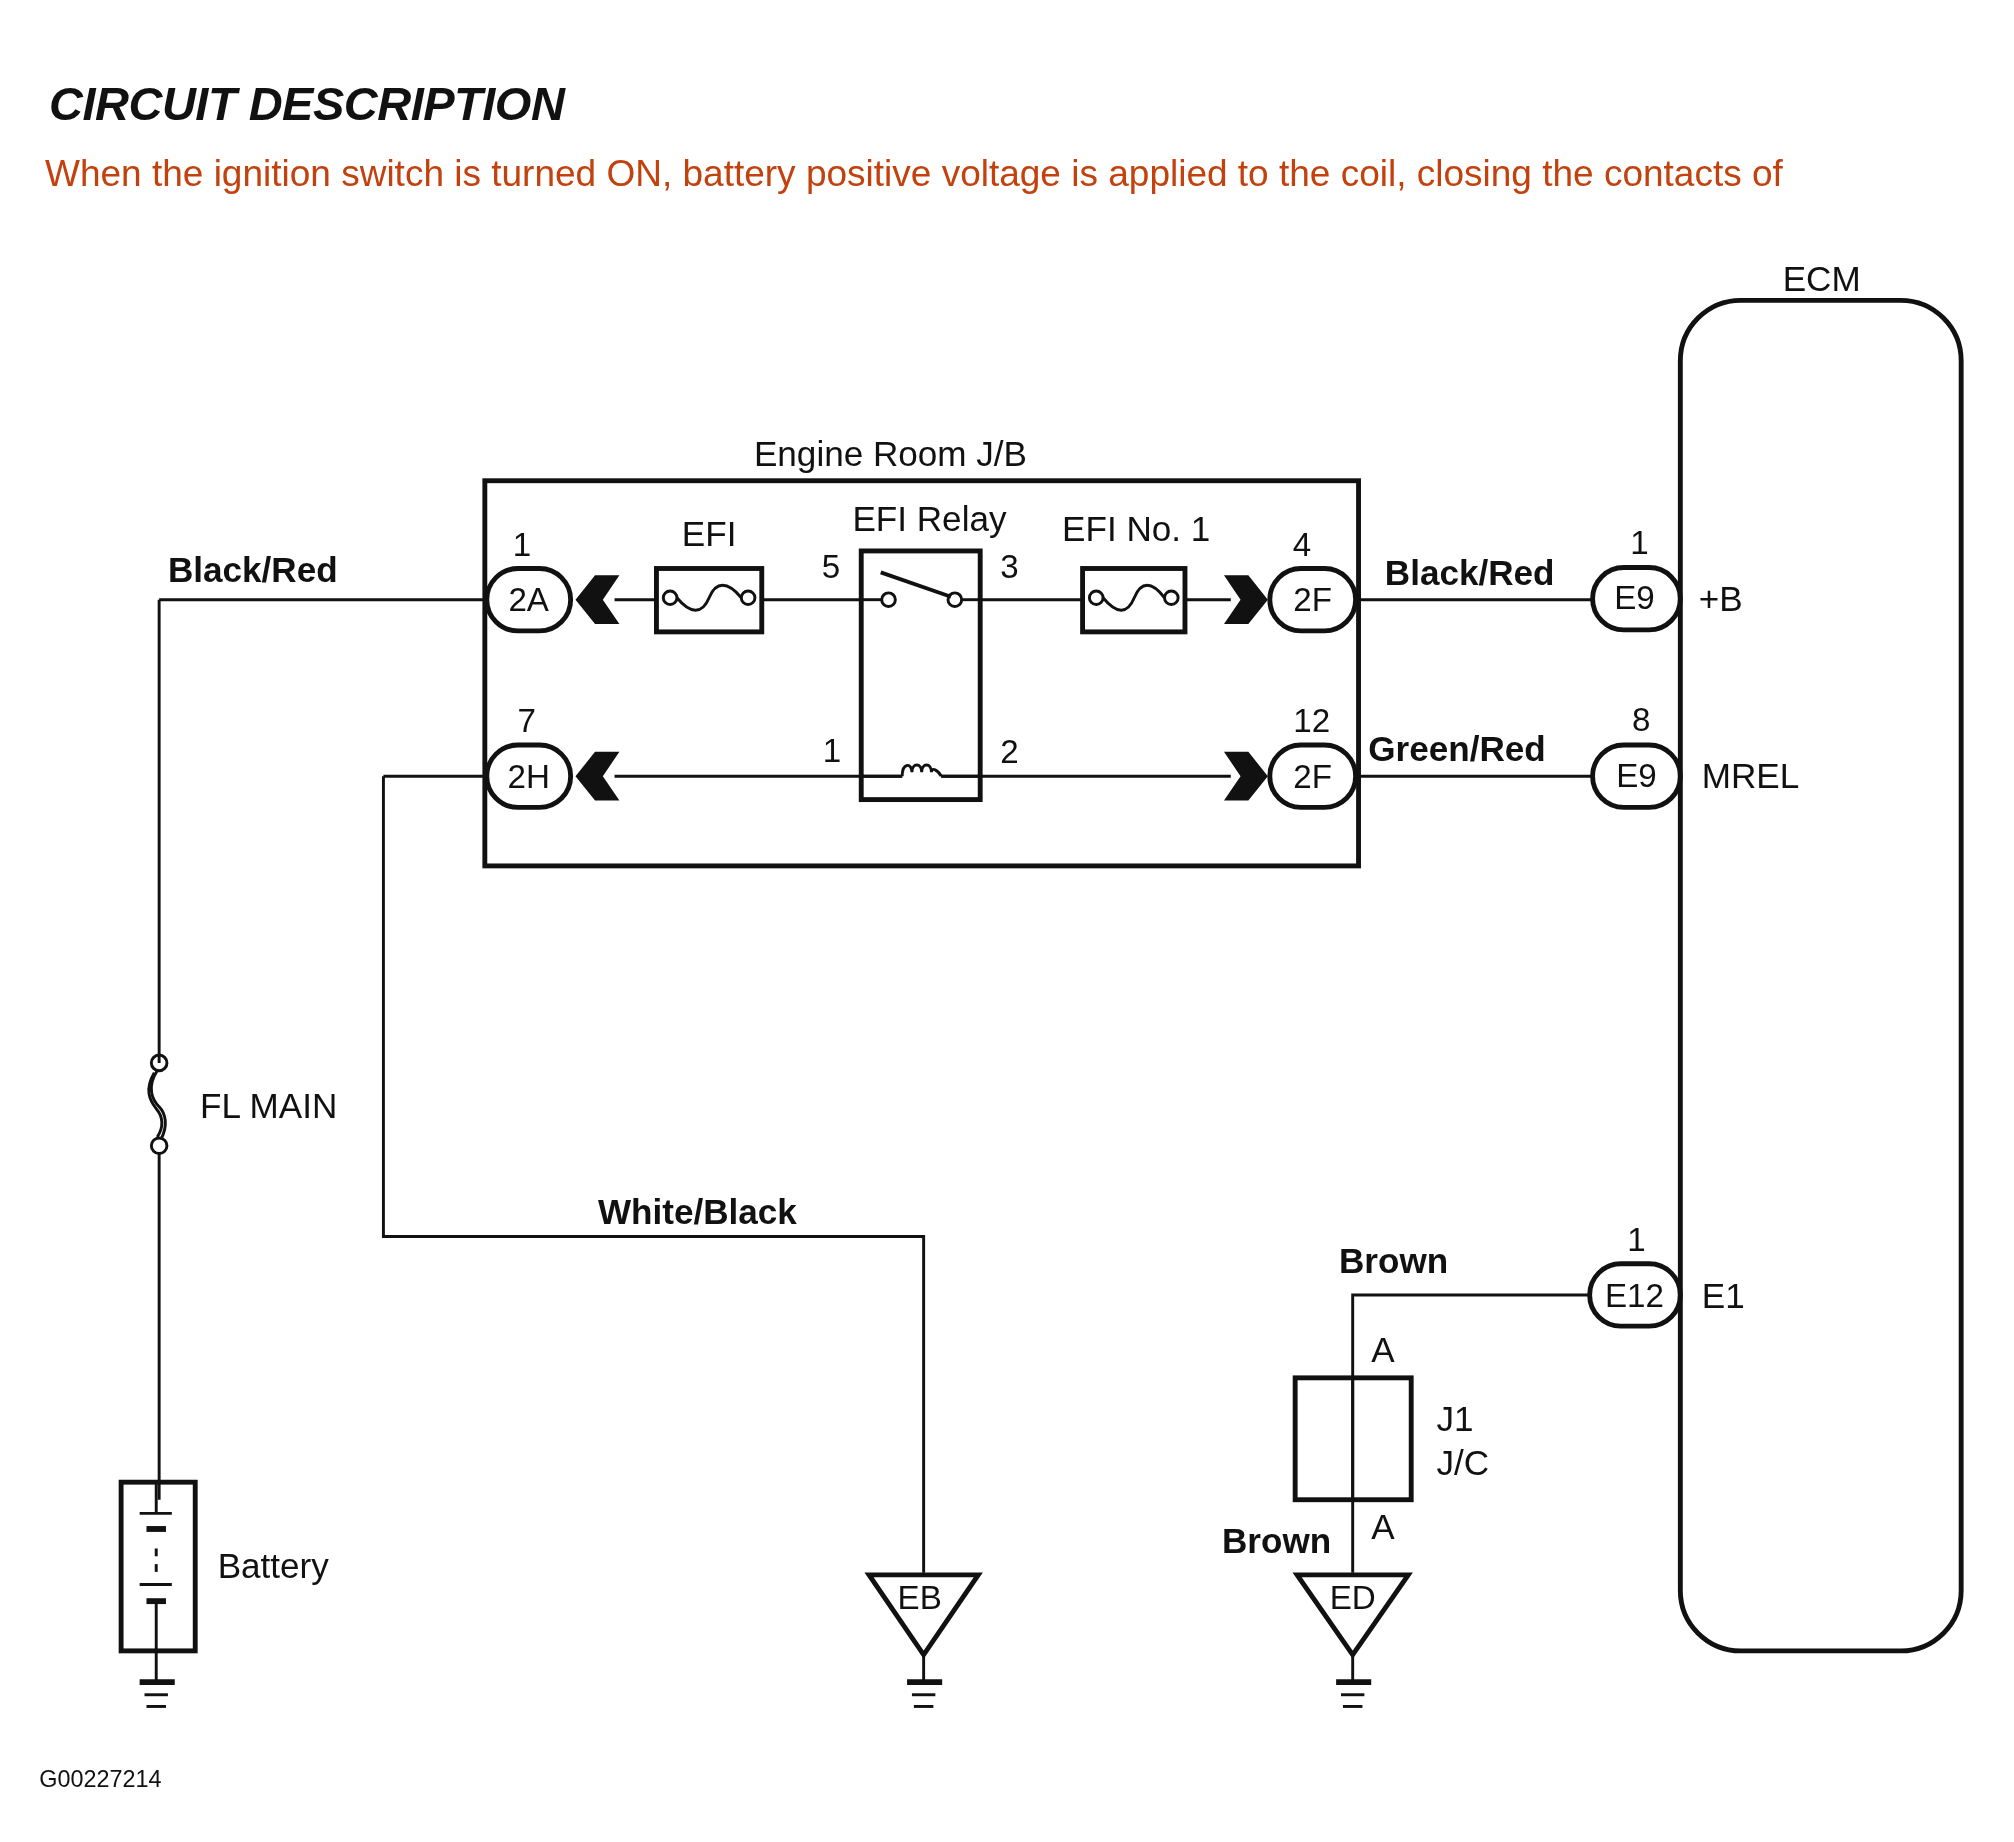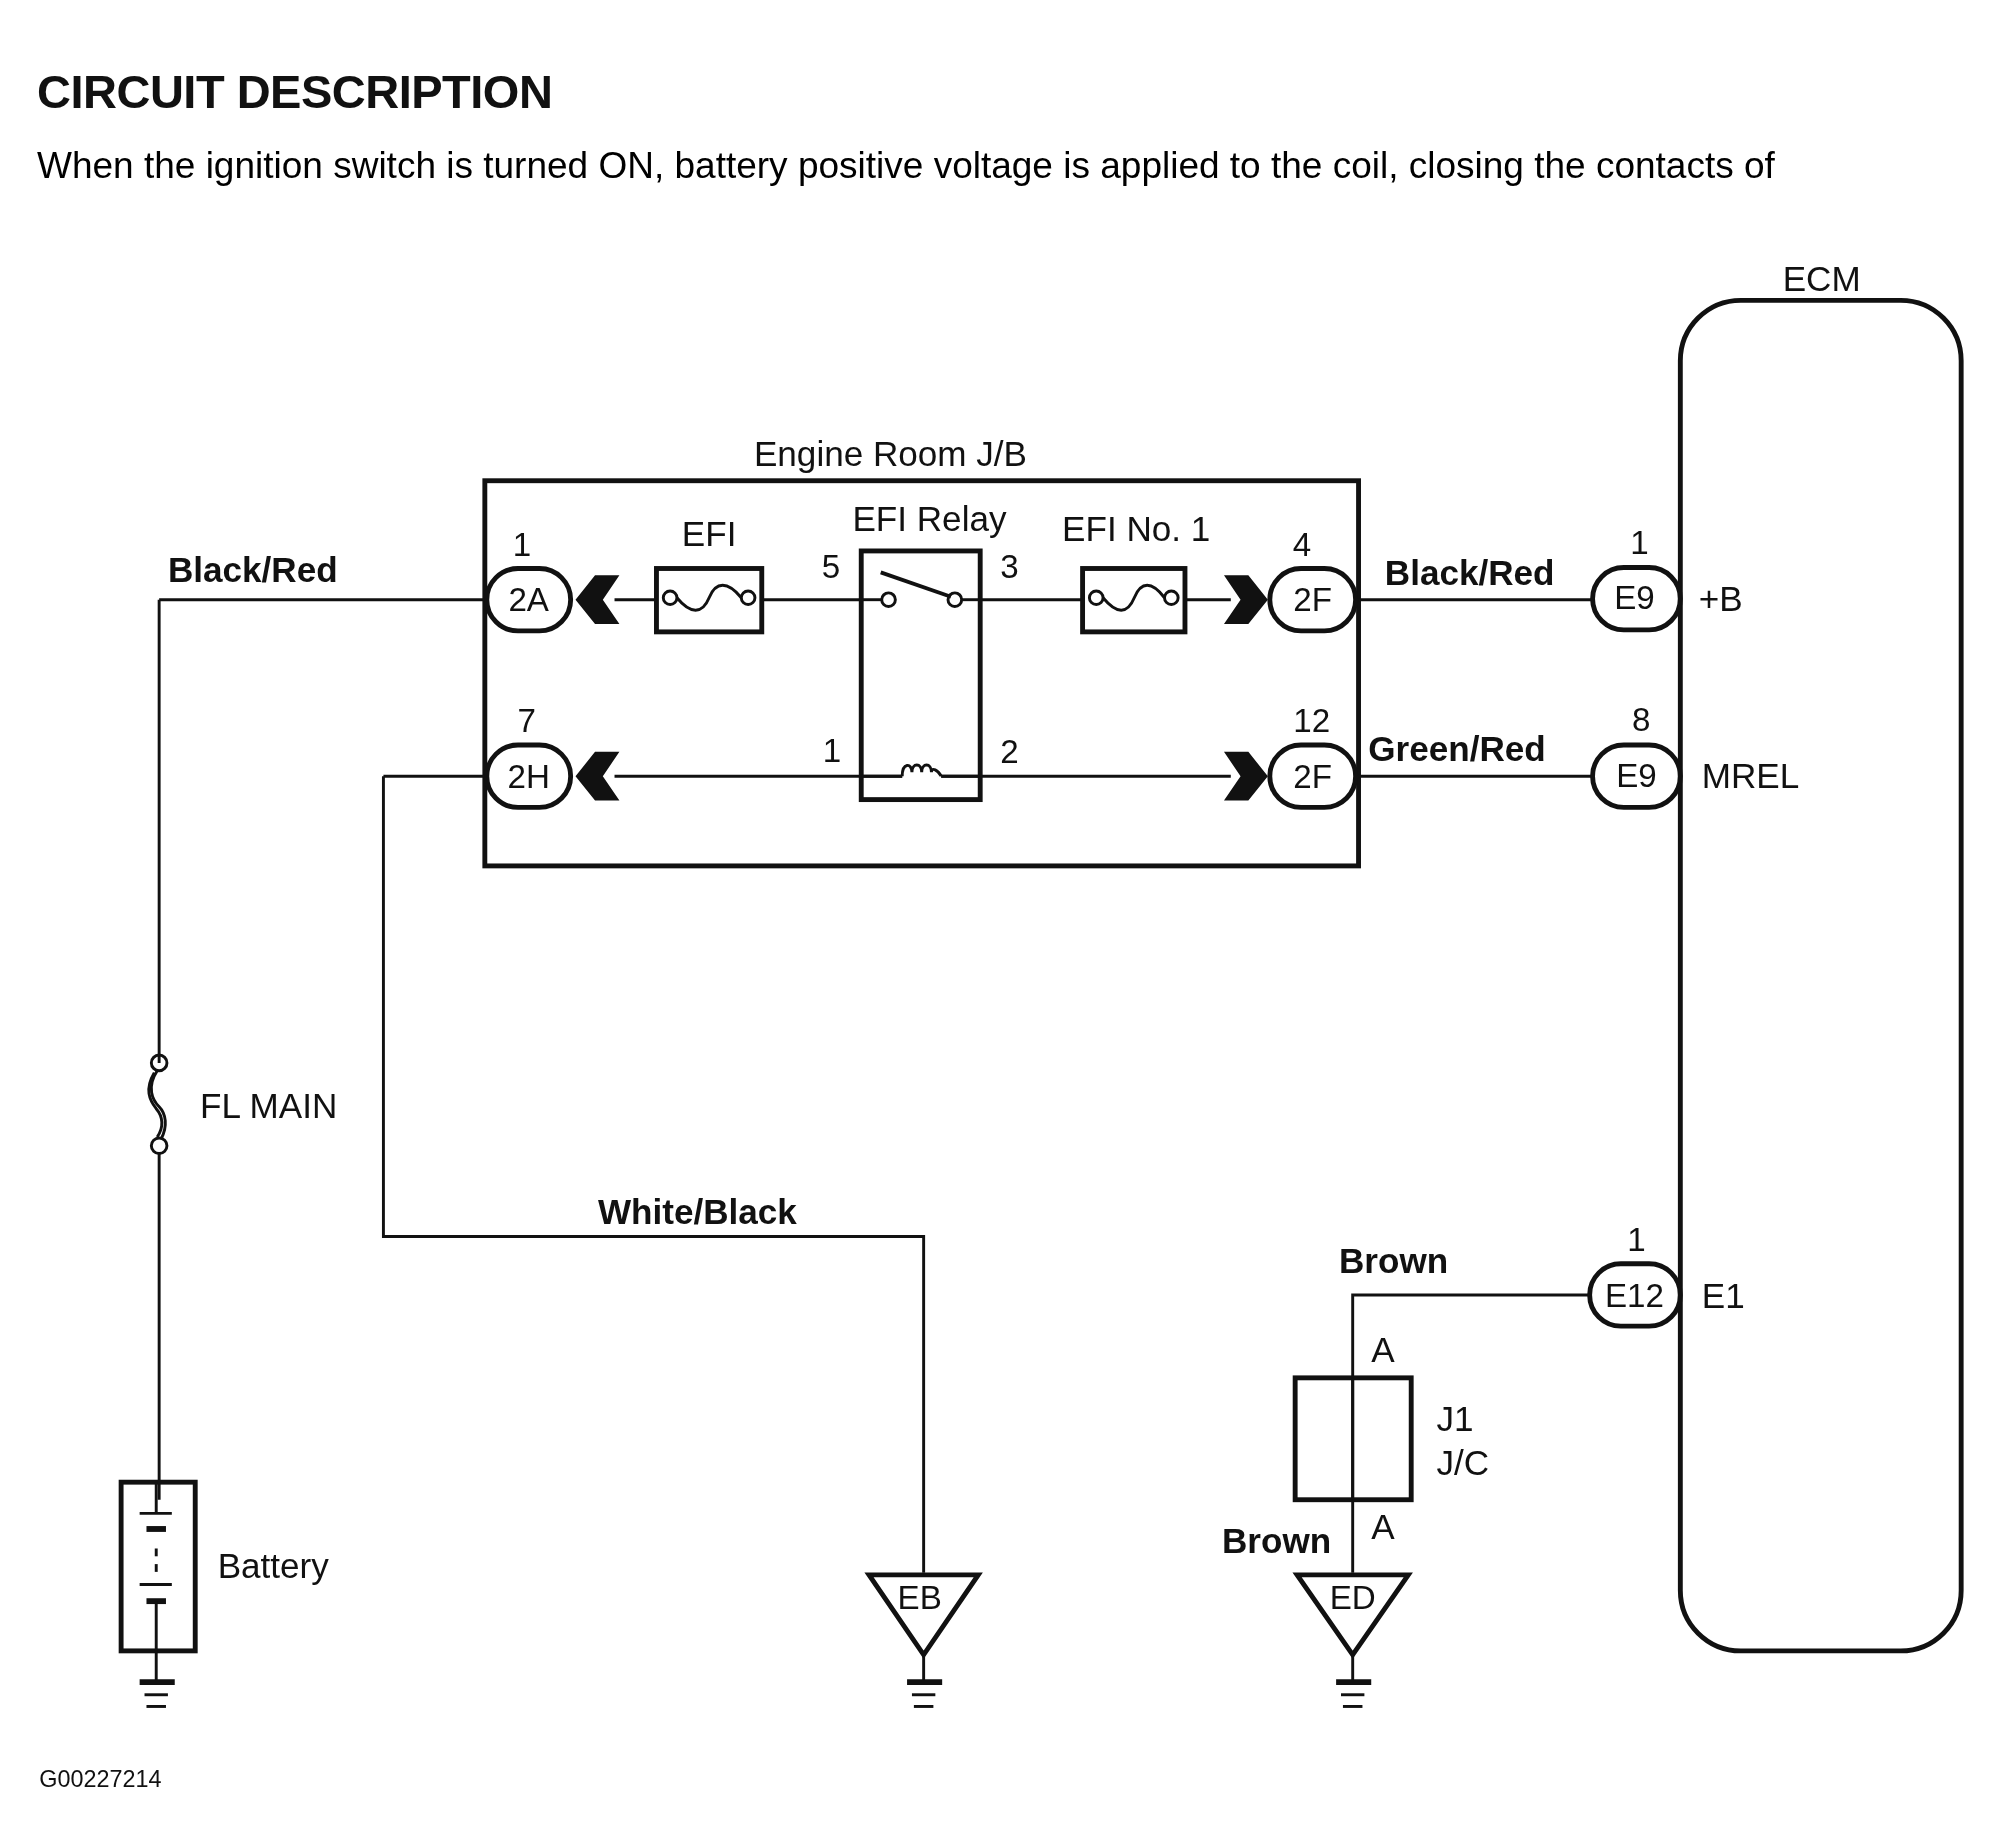--- a/index.html
+++ b/index.html
@@ -1,18 +1,18 @@
 <!DOCTYPE html>
 <html><head>
 <meta charset="utf-8">
 <style>
   html, body { margin: 0; padding: 0; background: #ffffff; }
   body { width: 2015px; height: 1842px; position: relative; overflow: hidden; font-family: "Liberation Sans", sans-serif; color: #111; }
-  .title { position: absolute; left: 37px; top: 64px; font-size: 47px; font-weight: bold; letter-spacing: -0.5px; color: #111; margin: 0; }
-  .desc { position: absolute; left: 37px; top: 137px; width: 1970px; font-size: 37px; line-height: 57px; color: #000000; margin: 0; }
+  .title { position: absolute; left: 37px; top: 64px; font-size: 47px; font-weight: bold; letter-spacing: -0.5px; color: #111; margin: 12px; font-style: italic; }
+  .desc { position: absolute; left: 37px; top: 137px; width: 1970px; font-size: 37px; line-height: 57px; color: #c2410c; margin: 8px; }
   svg { position: absolute; left: 0; top: 0; }
   svg text { font-family: "Liberation Sans", sans-serif; fill: #111; }
   .lbl { font-size: 36px; }
   .bold { font-size: 36px; font-weight: bold; }
   .pin { font-size: 34px; }
   .conn { font-size: 34px; }
   .small { font-size: 24px; }
   .wire { stroke: #111; stroke-width: 3; fill: none; }
   .thick { stroke: #111; stroke-width: 5; fill: none; }
 </style>

